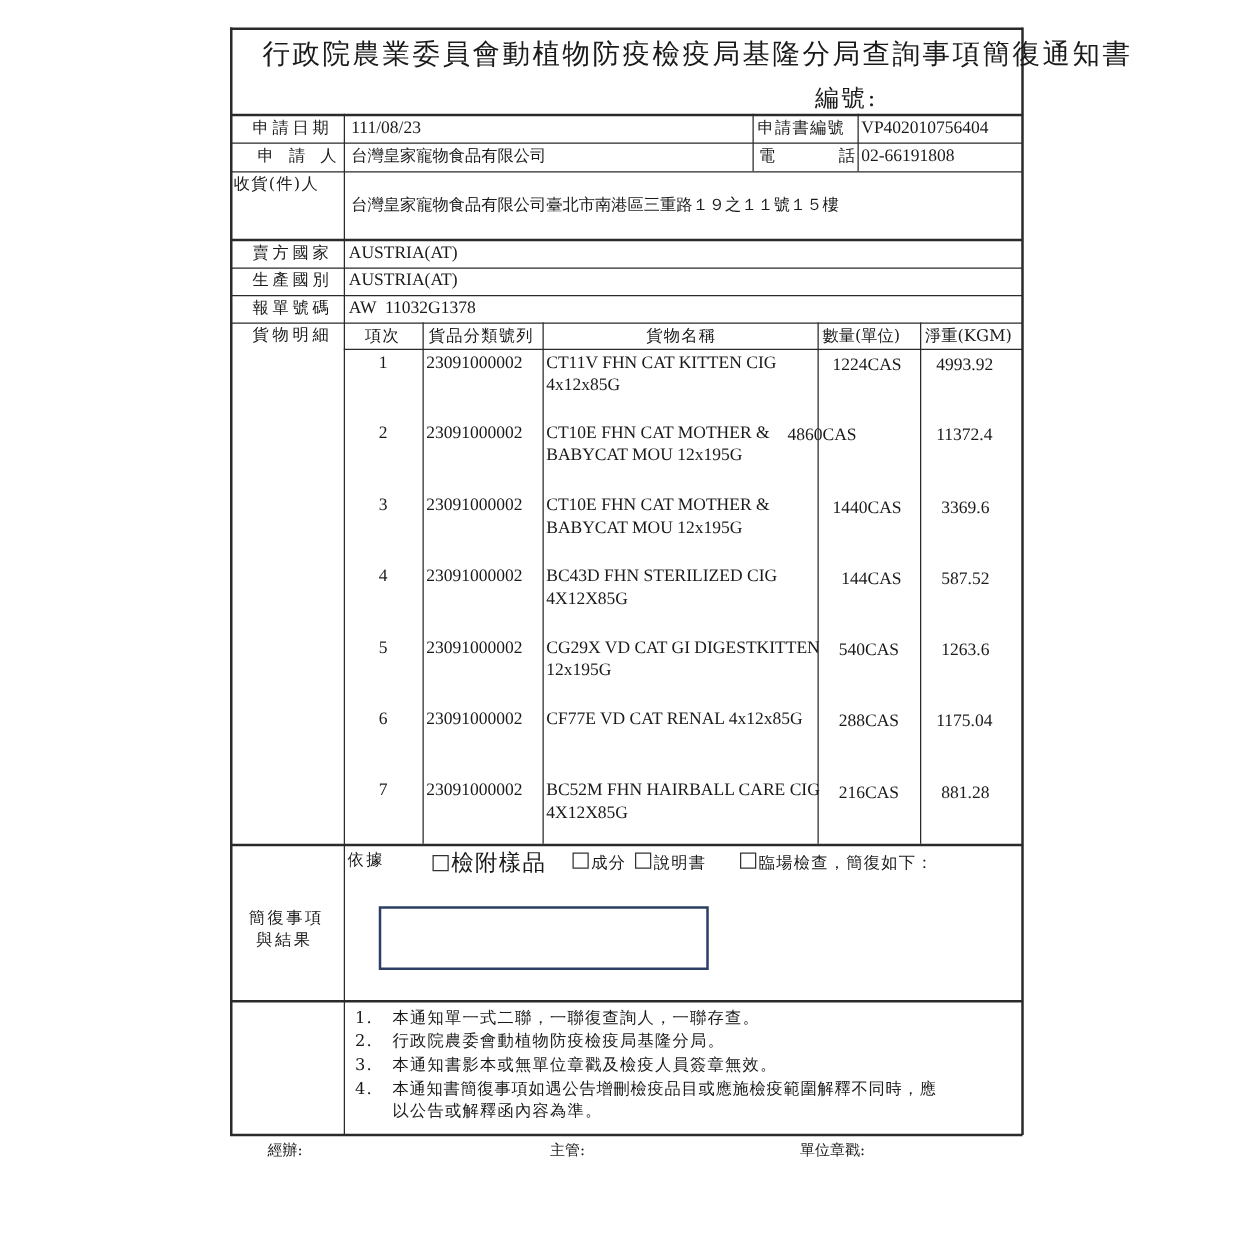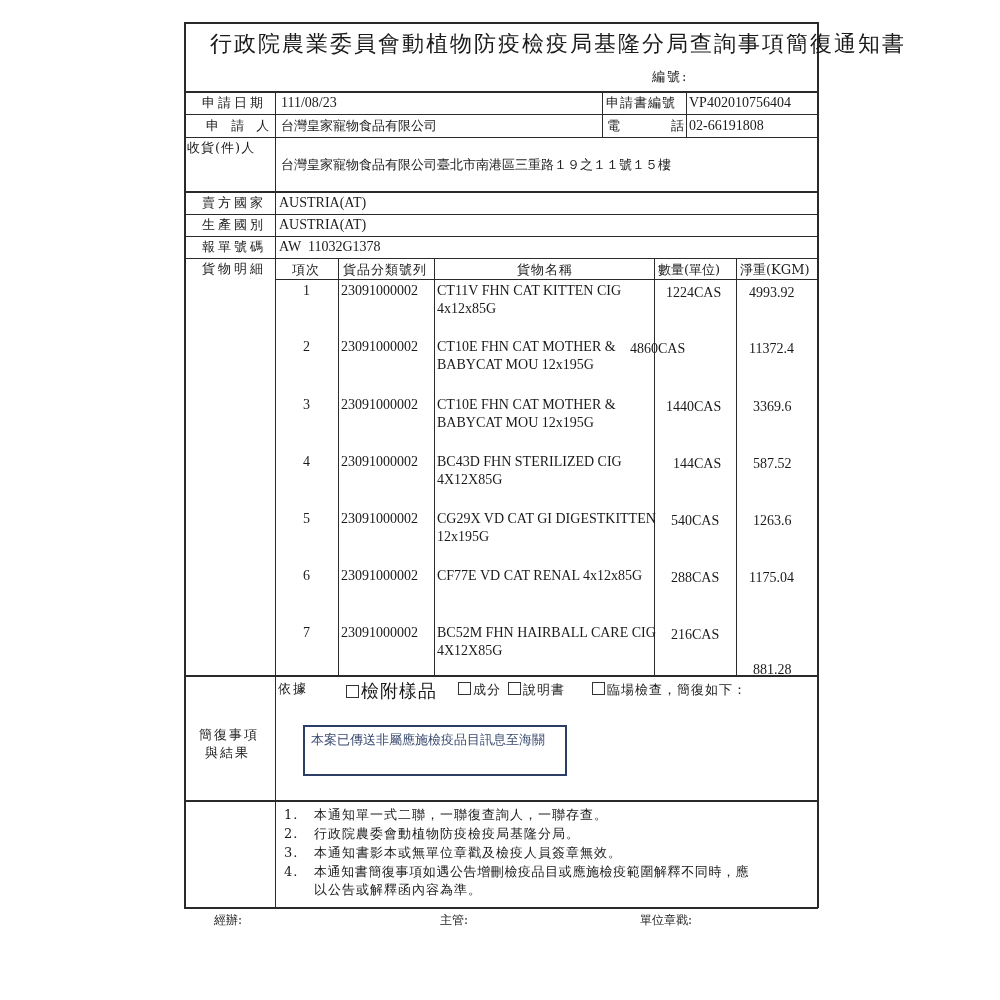--- a/index.html
+++ b/index.html
@@ -49,21 +49,21 @@
   <div class="line" style="left:602px;top:91px;width:1.2px;height:46px"></div>
   <div class="line" style="left:686px;top:91px;width:1.2px;height:46px"></div>
 
   <div class="line" style="left:338px;top:258px;width:1.2px;height:417px"></div>
   <div class="line" style="left:434px;top:258px;width:1.2px;height:417px"></div>
   <div class="line" style="left:654px;top:258px;width:1.2px;height:417px"></div>
   <div class="line" style="left:736px;top:258px;width:1.2px;height:417px"></div>
 </div>
 
 <div class="txt title" style="left:210px;top:33px;">行政院農業委員會動植物防疫檢疫局基隆分局查詢事項簡復通知書</div>
-<div class="txt" style="left:652px;top:70px;font-size:13px;letter-spacing:2px;">編號:</div>
+<div class="txt" style="left:652px;top:70px;font-size:19px;letter-spacing:2px;">編號:</div>
 
 <div class="txt label" style="left:202px;top:96px;">申請日期</div>
 <div class="txt val mono" style="left:281px;top:96px;">111/08/23</div>
 <div class="txt label" style="left:606px;top:96px;letter-spacing:1px;">申請書編號</div>
 <div class="txt val mono" style="left:689px;top:96px;">VP402010756404</div>
 
 <div class="txt label" style="left:206px;top:119px;letter-spacing:4px;">申 請 人</div>
 <div class="txt val" style="left:281px;top:119px;font-size:13px;">台灣皇家寵物食品有限公司</div>
 <div class="txt label" style="left:607px;top:119px;">電</div>
 <div class="txt label" style="left:671px;top:119px;">話</div>
@@ -143,21 +143,21 @@
   <div class="txt cell" style="left:671px;top:571px;">288CAS</div>
   <div class="txt cell" style="left:749px;top:571px;">1175.04</div>
 </div>
 
 <div>
   <div class="txt cell" style="left:303px;top:626px;">7</div>
   <div class="txt cell" style="left:341px;top:626px;">23091000002</div>
   <div class="txt cell" style="left:437px;top:626px;">BC52M FHN HAIRBALL CARE CIG</div>
   <div class="txt cell" style="left:437px;top:644px;">4X12X85G</div>
   <div class="txt cell" style="left:671px;top:628px;">216CAS</div>
-  <div class="txt cell" style="left:753px;top:628px;margin-top:35px;">881.28</div>
+  <div class="txt cell" style="left:753px;top:628px;">881.28</div>
 </div>
 
 <div class="txt label" style="left:199px;top:728px;letter-spacing:2px;">簡復事項</div>
 <div class="txt label" style="left:205px;top:746px;letter-spacing:2px;">與結果</div>
 
 <div class="txt" style="left:278px;top:682px;font-size:13px;letter-spacing:2px;">依據</div>
 
 <div class="txt" style="left:346px;top:682px;font-size:18px;letter-spacing:1px;">
   <span class="check"></span><span>檢附樣品</span>
 </div>
@@ -165,21 +165,20 @@
   <span class="check"></span><span>成分</span>
 </div>
 <div class="txt" style="left:508px;top:682px;font-size:13px;letter-spacing:1px;">
   <span class="check"></span><span>說明書</span>
 </div>
 <div class="txt" style="left:592px;top:682px;font-size:13px;letter-spacing:1px;">
   <span class="check"></span><span>臨場檢查</span><span>，簡復如下：</span>
 </div>
 
 <div class="stamp" style="left:303px;top:725px;width:264px;height:51px;">
-  <div style="white-space:nowrap;line-height:22px;">本案已傳送非屬應施檢疫品目訊息至海關</div>
 </div>
 
 <div>
   <div class="txt note" style="left:284px;top:808px;">1.</div>
   <div class="txt note" style="left:314px;top:808px;">本通知單一式二聯，一聯復查詢人，一聯存查。</div>
   <div class="txt note" style="left:284px;top:827px;">2.</div>
   <div class="txt note" style="left:314px;top:827px;">行政院農委會動植物防疫檢疫局基隆分局。</div>
   <div class="txt note" style="left:284px;top:846px;">3.</div>
   <div class="txt note" style="left:314px;top:846px;">本通知書影本或無單位章戳及檢疫人員簽章無效。</div>
   <div class="txt note" style="left:284px;top:865px;">4.</div>

